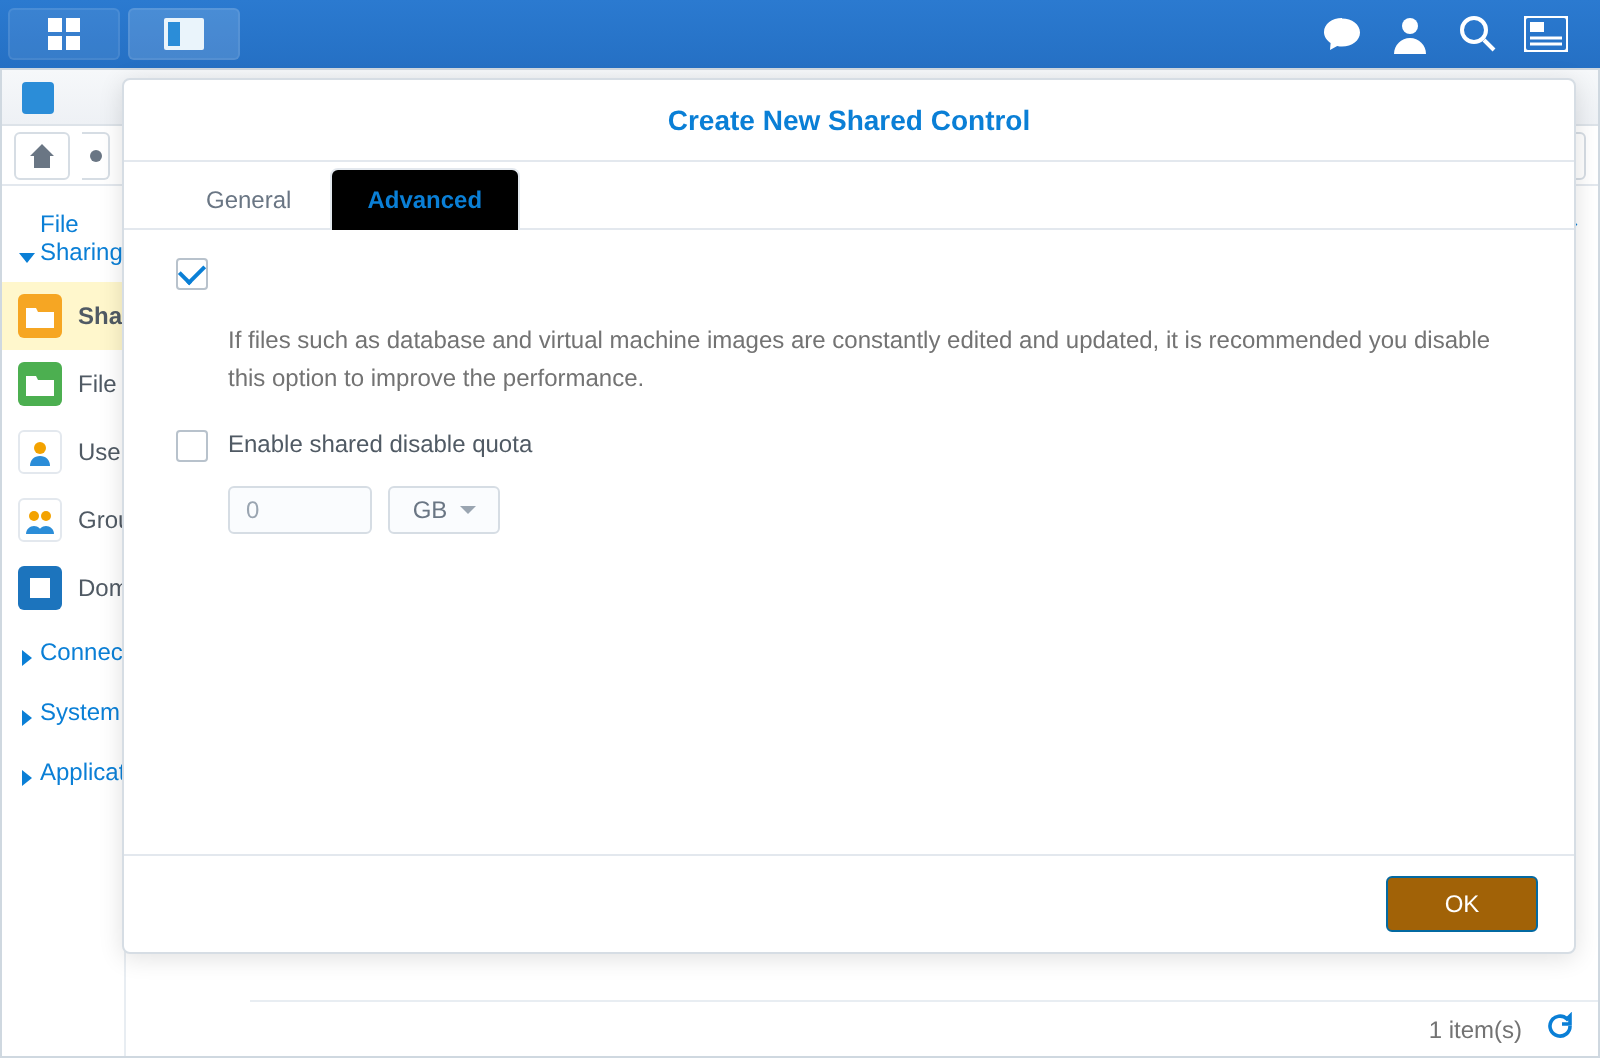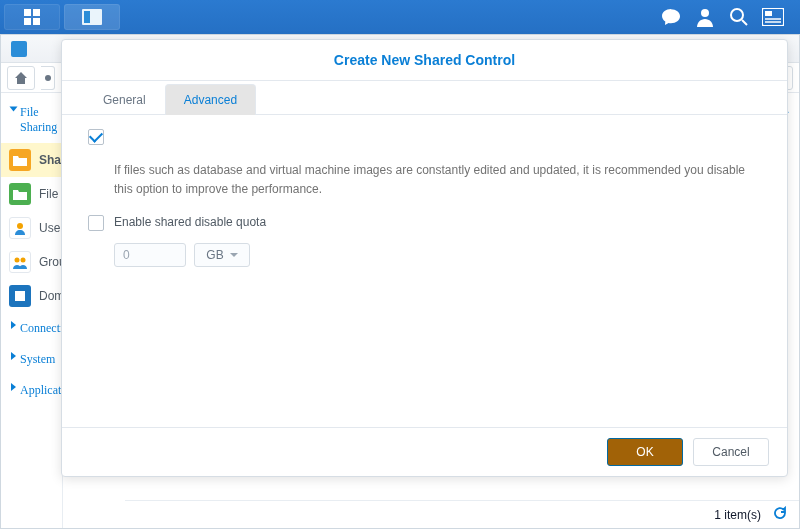--- a/index.html
+++ b/index.html
@@ -27,56 +27,56 @@
 
 .toolbar { height: 30px; border-bottom: 1px solid #e3e8ee; display: flex; align-items: center; padding: 0 6px; gap: 6px; }
 .toolbar .home-btn { width: 28px; height: 24px; border: 1px solid #d6dde4; border-radius: 3px; display:flex;align-items:center;justify-content:center; cursor:pointer;}
 .toolbar .frag { width: 14px; height: 24px; border: 1px solid #d6dde4; border-left:none; border-radius: 0 3px 3px 0; display:flex;align-items:center;justify-content:center;}
 .toolbar-spacer{flex:1;}
 .toolbar .sort-btn { width: 28px; height: 24px; border: 1px solid #d6dde4; border-radius: 3px; display:flex;align-items:center;justify-content:center; cursor:pointer;}
 
 
 .body { flex: 1; display: flex; overflow: hidden; }
 .sidebar { width: 62px; border-right: 1px solid #e8edf2; padding-top: 4px; overflow: hidden; }
-.side-group { color: #0a7fd6; font-size: 12px; padding: 8px 10px; cursor: pointer; display:flex; align-items:flex-start; gap:4px;font-family:Liberation Serif, serif;}
+.side-group { color: #0a7fd6; font-size: 12px; padding: 8px 10px; cursor: pointer; display:flex; align-items:flex-end; gap:4px;}
 .side-group.collapsed::before, .side-group.expanded::before { content:''; width:0;height:0;border-top:4px solid transparent;border-bottom:4px solid transparent;border-left:5px solid #0a7fd6; transform:rotate(90deg);}
 .side-group.collapsed::before{ transform:none; }
 .side-item { display:flex; align-items:center; gap:8px; padding:6px 8px; color:#505a64; cursor:pointer; font-size:12px; white-space:nowrap; overflow:hidden;}
 .side-item .sicon { width:22px;height:22px;border-radius:3px;display:flex;align-items:center;justify-content:center;flex-shrink:0;}
 .side-item.active { background:#fff7cc; }
 .side-item.active .lbl{ font-weight:600;}
 .c-orange{background:#f6a623;} .c-green{background:#4caf50;} .c-dblue{background:#1c74bd;}
 
 
 .content { flex:1; position:relative; background:#fff; }
 .content-collapse { position:absolute; top:10px; right:10px; color:#0a7fd6; cursor:pointer; }
 
 
 .modal { position:absolute; top:39px; left:61px; right:12px; background:#fff; border:1px solid #d6dde4; border-radius:4px; box-shadow:0 2px 12px rgba(0,0,0,0.12); display:flex; flex-direction:column; height:438px;}
 .modal-header { text-align:center; color:#0a7fd6; font-weight:600; font-size:14px; padding:12px; border-bottom:1px solid #e3e8ee;}
 .tabs { display:flex; padding: 0 22px; border-bottom:1px solid #e3e8ee; height:34px; align-items:flex-end;}
 .tab { padding:8px 18px; font-size:12px; color:#6a7684; cursor:pointer; border:1px solid transparent; border-bottom:none; position:relative; top:1px;}
-.tab.active { color:#0a7fd6; font-weight:400; border-color:#e3e8ee; border-radius:4px 4px 0 0; background:#e5e5e5;}
+.tab.active { color:#0a7fd6; font-weight:700; border-color:#e3e8ee; border-radius:4px 4px 0 0; background:#000000;}
 .modal-body { flex:1; padding:14px 26px; overflow:auto;}
 .form-row { display:flex; align-items:flex-start; gap:10px; margin-bottom:12px;}
 .checkbox { width:16px; height:16px; border:1px solid #b8c2cc; border-radius:2px; flex-shrink:0; display:flex; align-items:center; justify-content:center; cursor:pointer; background:#fff;}
 .checkbox.checked::after{ content:''; width:10px;height:6px;border-left:2px solid #0a7fd6;border-bottom:2px solid #0a7fd6; transform:rotate(-45deg) translate(1px,-1px);}
 .form-label { color:#505a64; font-size:12px;}
 .help-text { color:#737373; font-size:12px; margin:16px 0 16px 26px; line-height:1.6;}
 .quota-row { display:flex; gap:8px; margin-left:26px; margin-top:6px;}
 .num-input { width:72px; height:24px; border:1px solid #d6dde4; border-radius:3px; padding:0 8px; font-size:12px; color:#9aa5b1; background:#fafcfe;}
 .unit-select { width:56px; height:24px; border:1px solid #d6dde4; border-radius:3px; display:flex; align-items:center; justify-content:center; gap:6px; font-size:12px; color:#6a7684; background:#fafcfe; cursor:pointer;}
 .unit-select::after{content:'';width:0;height:0;border-left:4px solid transparent;border-right:4px solid transparent;border-top:4px solid #9aa5b1;}
 .modal-footer { padding:10px 18px; border-top:1px solid #e3e8ee; display:flex; justify-content:flex-end; gap:10px;}
 .btn { min-width:76px; height:28px; border-radius:3px; font-size:12px; display:flex; align-items:center; justify-content:center; cursor:pointer;}
 .btn-primary { background:#a16207; color:#fff; border:1px solid #0369a1;}
 .btn-default { background:#fff; color:#505a64; border:1px solid #d6dde4;}
 
 
-.statusbar { height:28px; border-top:1px solid #e8edf2; display:flex; align-items:center; justify-content:flex-end; padding:0 12px; gap:12px; color:#0f172a; font-size:12px; position:absolute; bottom:0; left:62px; right:0; background:#fff;}
+.statusbar { height:28px; border-top:1px solid #e8edf2; display:flex; align-items:center; justify-content:flex-end; padding:0 12px; gap:12px; color:#737373; font-size:12px; position:absolute; bottom:0; left:62px; right:0; background:#fff;}
 .statusbar .refresh { cursor:pointer; }
 </style>
 </head>
 <body>
 
 <div class="taskbar">
   <div class="taskbar-left">
     <div class="task-btn">
       <svg width="18" height="18" viewBox="0 0 18 18">
           <rect x="1" y="1" width="7" height="7" fill="#fff"></rect>
@@ -270,17 +270,14 @@
       <input class="num-input" readonly="" value="0" style="">
       <div class="unit-select">
           <span>GB</span>
         </div>
     </div>
   </div>
   <div class="modal-footer">
     <div class="btn btn-primary">
         <span>OK</span>
       </div>
-    <div class="btn btn-default">
-        <span>Cancel</span>
-      </div>
   </div>
 </div>
 
 </body></html>

